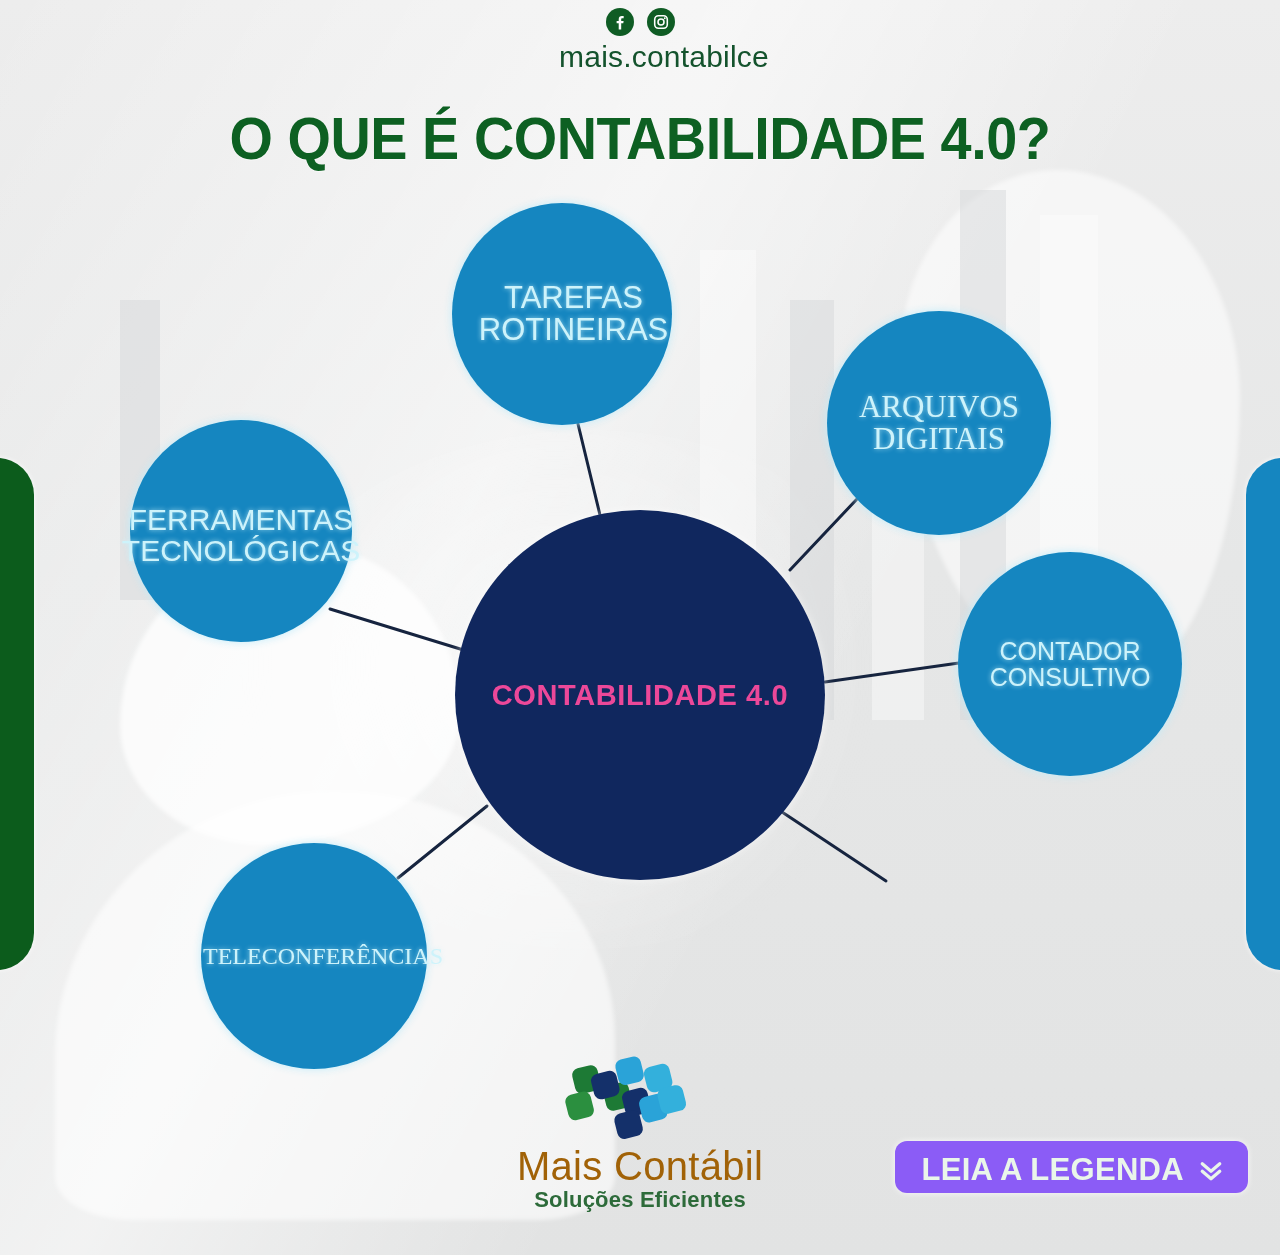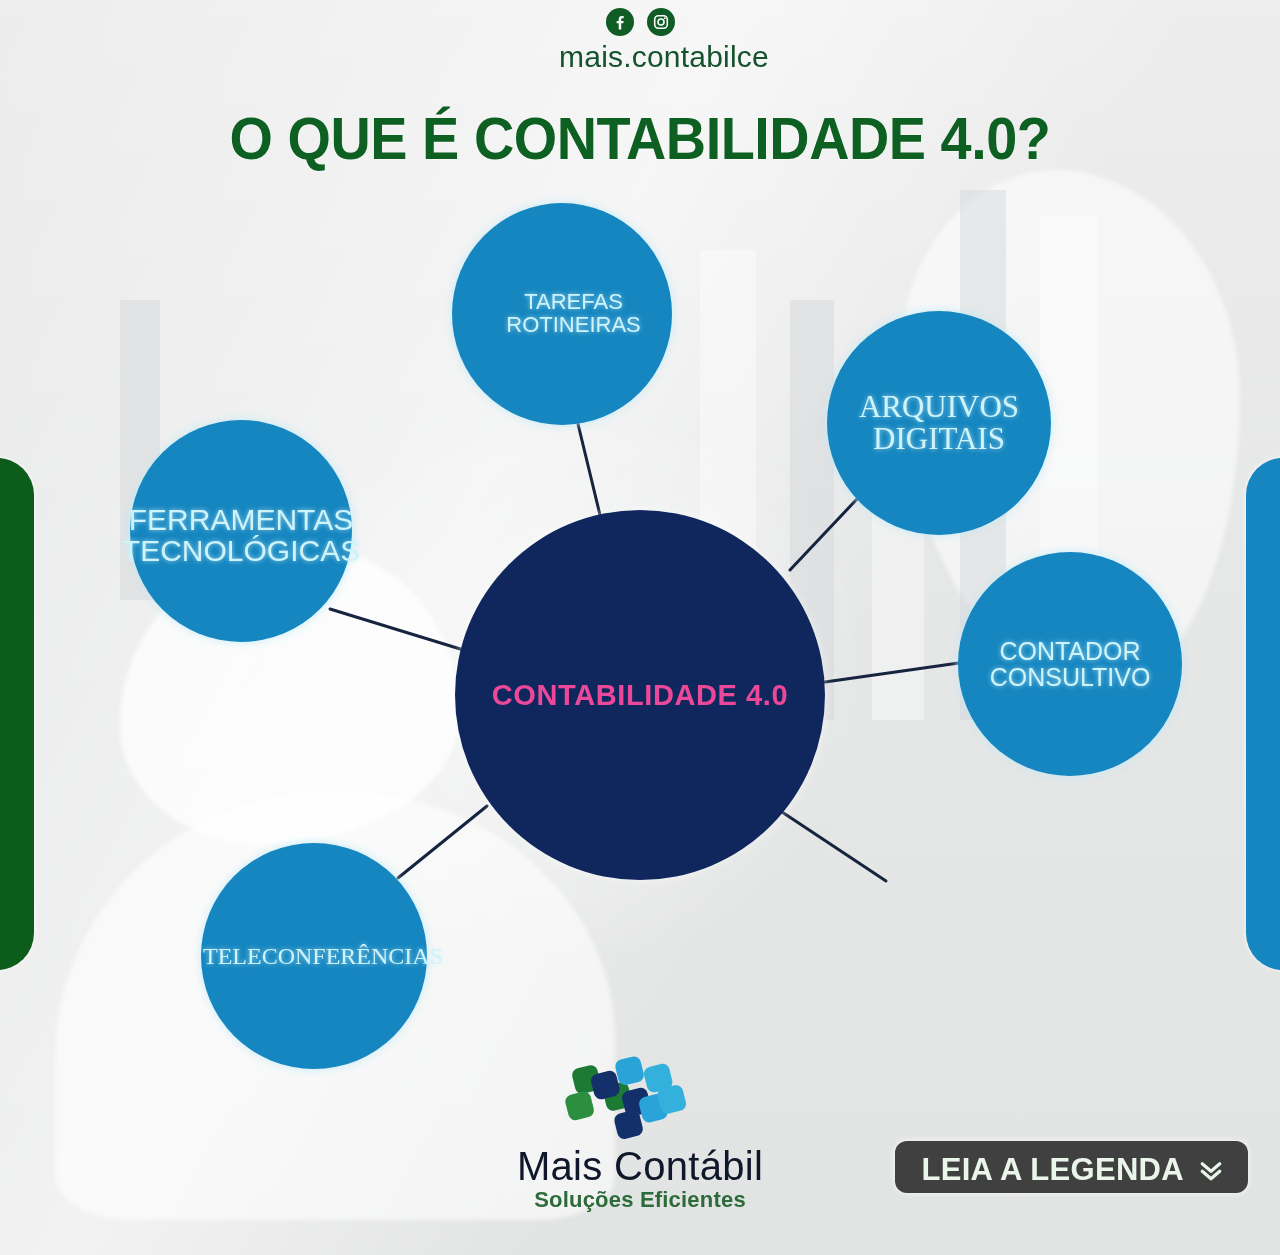--- a/index.html
+++ b/index.html
@@ -166,21 +166,21 @@
 
   
   #node-center      { left: 455px; top: 510px; width: 370px; height: 370px; }
   #node-tarefas     { left: 452px; top: 203px; width: 220px; height: 222px; }
   #node-arquivos    { left: 827px; top: 311px; width: 224px; height: 224px; }
   #node-ferramentas { left: 130px; top: 420px; width: 222px; height: 222px; }
   #node-contador    { left: 958px; top: 552px; width: 224px; height: 224px; }
   #node-softwares   { left: 856px; top: 846px; width: 226px; height: 226px; }
   #node-tele        { left: 201px; top: 843px; width: 226px; height: 226px; font-family: Liberation Serif, serif; }
 
-  #node-tarefas     .node-label { font-size: 22px; margin-left: 23px; }
+  #node-tarefas     .node-label { font-size: 31px; margin-left: 23px; }
   #node-arquivos    .node-label { font-size: 31px; font-family: Liberation Serif, serif; }
   #node-ferramentas .node-label { font-size: 30px; width: 250px; margin-top: 8px; }
   #node-contador    .node-label { font-size: 25px; width: 215px; }
   #node-softwares   .node-label { font-size: 30px; width: 250px; }
   #node-tele        .node-label { font-size: 24px; width: 230px; }
 
   
   .logo-block {
     position: absolute;
     left: 50%;
@@ -190,42 +190,42 @@
     text-align: center;
   }
   .logo-mark {
     width: 150px;
     height: 92px;
     margin: 0 auto 4px;
     display: block;
   }
   .logo-name {
     font-size: 40px;
-    color: #0f172a;
+    color: #a16207;
     font-weight: 400;
     letter-spacing: .3px;
     line-height: 1;
   }
   .logo-tag {
     font-size: 22px;
     color: #2d6b3a;
     font-weight: 700;
     letter-spacing: .2px;
     margin-top: 1px;
   }
 
   
   .cta {
     position: absolute;
     right: 32px;
     top: 1141px;
     height: 52px;
     padding: 6px 22px 0 26px;
     border-radius: 12px;
-    background: #404040;
+    background: #8b5cf6;
     border: none;
     color: #eaf6ea;
     font-size: 31px;
     font-weight: 700;
     letter-spacing: .3px;
     display: flex;
     align-items: center;
     gap: 12px;
     box-shadow: 0 0 6px rgba(255,255,255,.8);
     cursor: pointer;

